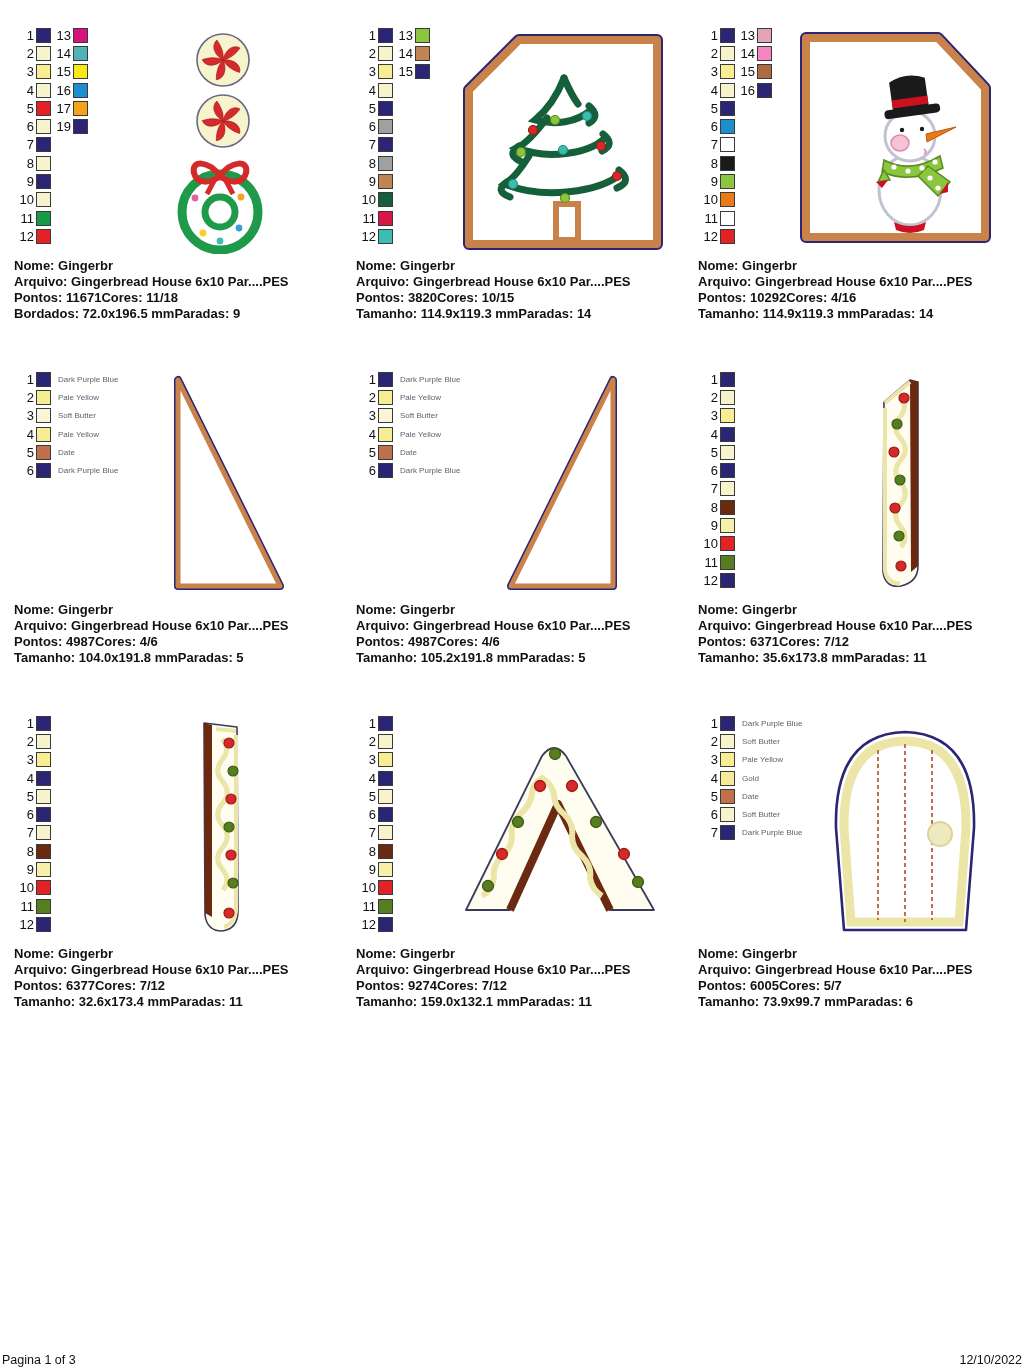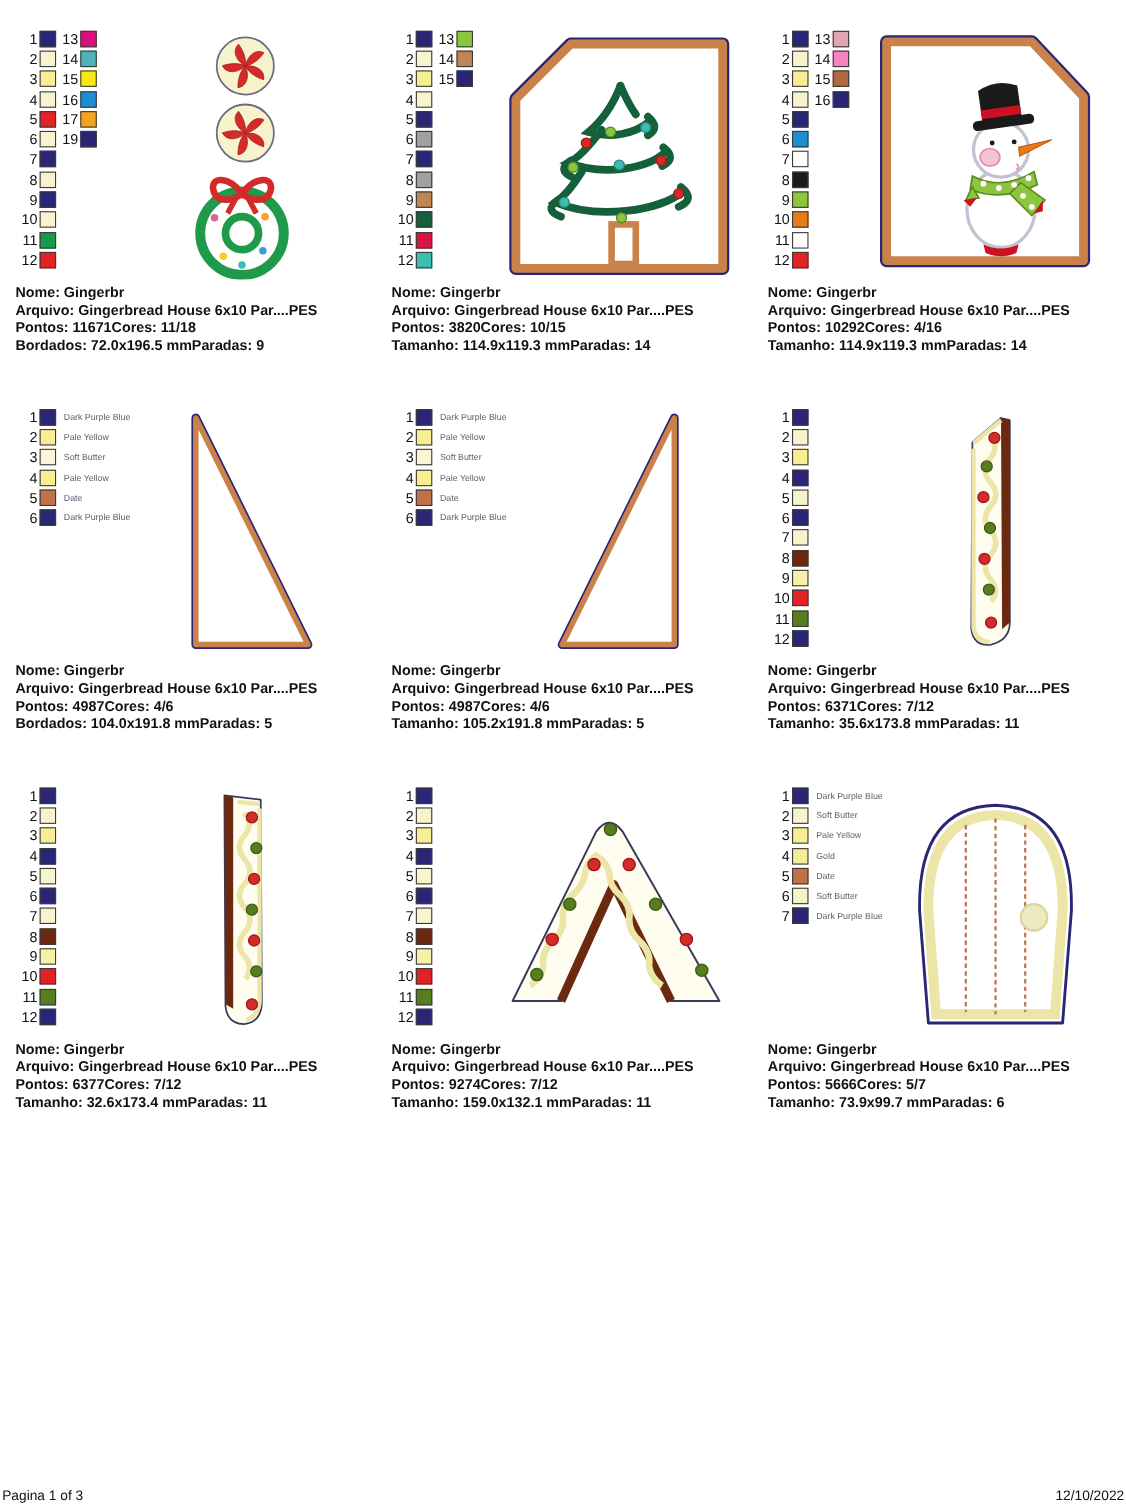--- a/index.html
+++ b/index.html
@@ -434,21 +434,21 @@
         </g>
       </svg>
       <div class="info">
         <div>Nome: Gingerbr</div>
         <div>Arquivo: Gingerbread House 6x10 Par....PES</div>
         <div class="split">
             <span>Pontos: 4987</span>
             <span>Cores: 4/6</span>
           </div>
         <div class="split">
-            <span>Bordados: 104.0x191.8 mm</span>
+            <span>Tamanho: 104.0x191.8 mm</span>
             <span>Paradas: 5</span>
           </div>
       </div>
     </div>
 
     <div class="cell">
       <div class="palette">
           <div class="sw-row">
             <span class="sw-num">1</span>
             <span class="sw-box" style="background:#2a2575"></span>
@@ -795,21 +795,21 @@
             <line x1="85" y1="26" x2="85" y2="204"></line>
             <line x1="112" y1="32" x2="112" y2="202"></line>
           </g>
           <circle cx="120" cy="116" r="12" fill="#efe9c0" stroke="#ddd49a" stroke-width="2"></circle>
         </g>
       </svg>
       <div class="info">
         <div>Nome: Gingerbr</div>
         <div>Arquivo: Gingerbread House 6x10 Par....PES</div>
         <div class="split">
-            <span>Pontos: 5666</span>
+            <span>Pontos: 6005</span>
             <span>Cores: 5/7</span>
           </div>
         <div class="split">
             <span>Tamanho: 73.9x99.7 mm</span>
             <span>Paradas: 6</span>
           </div>
       </div>
     </div>
 
   </div>

